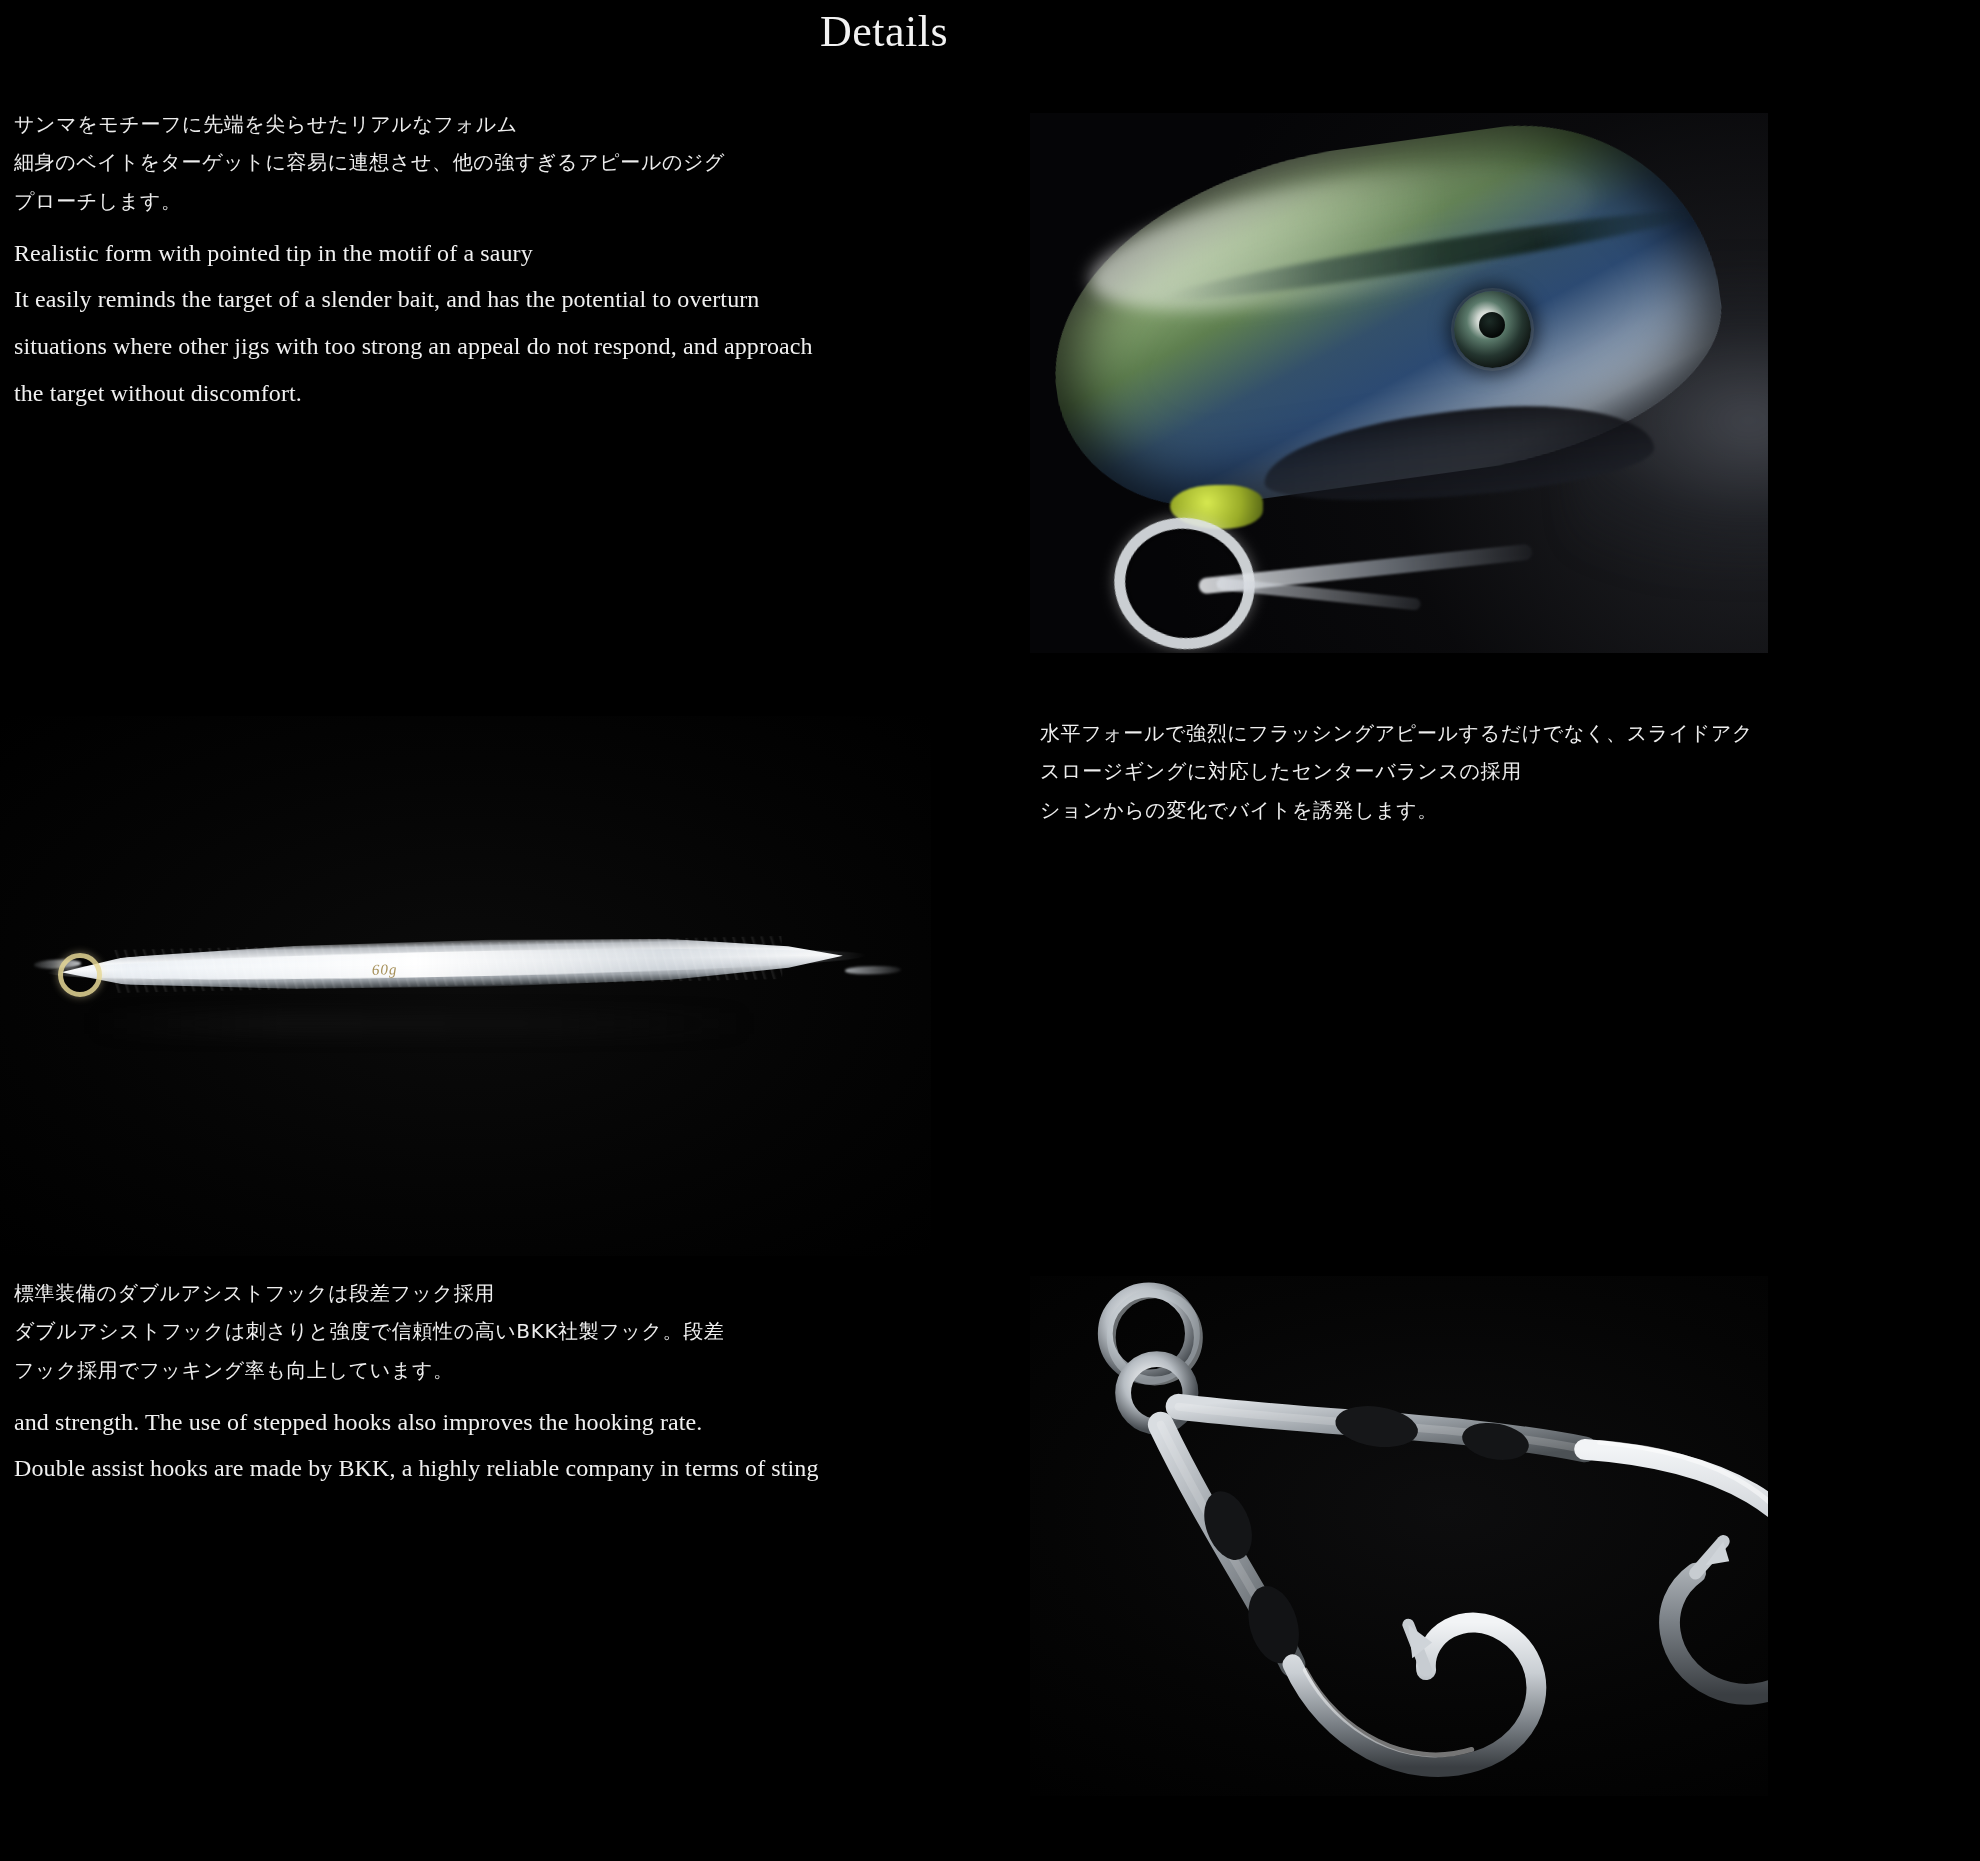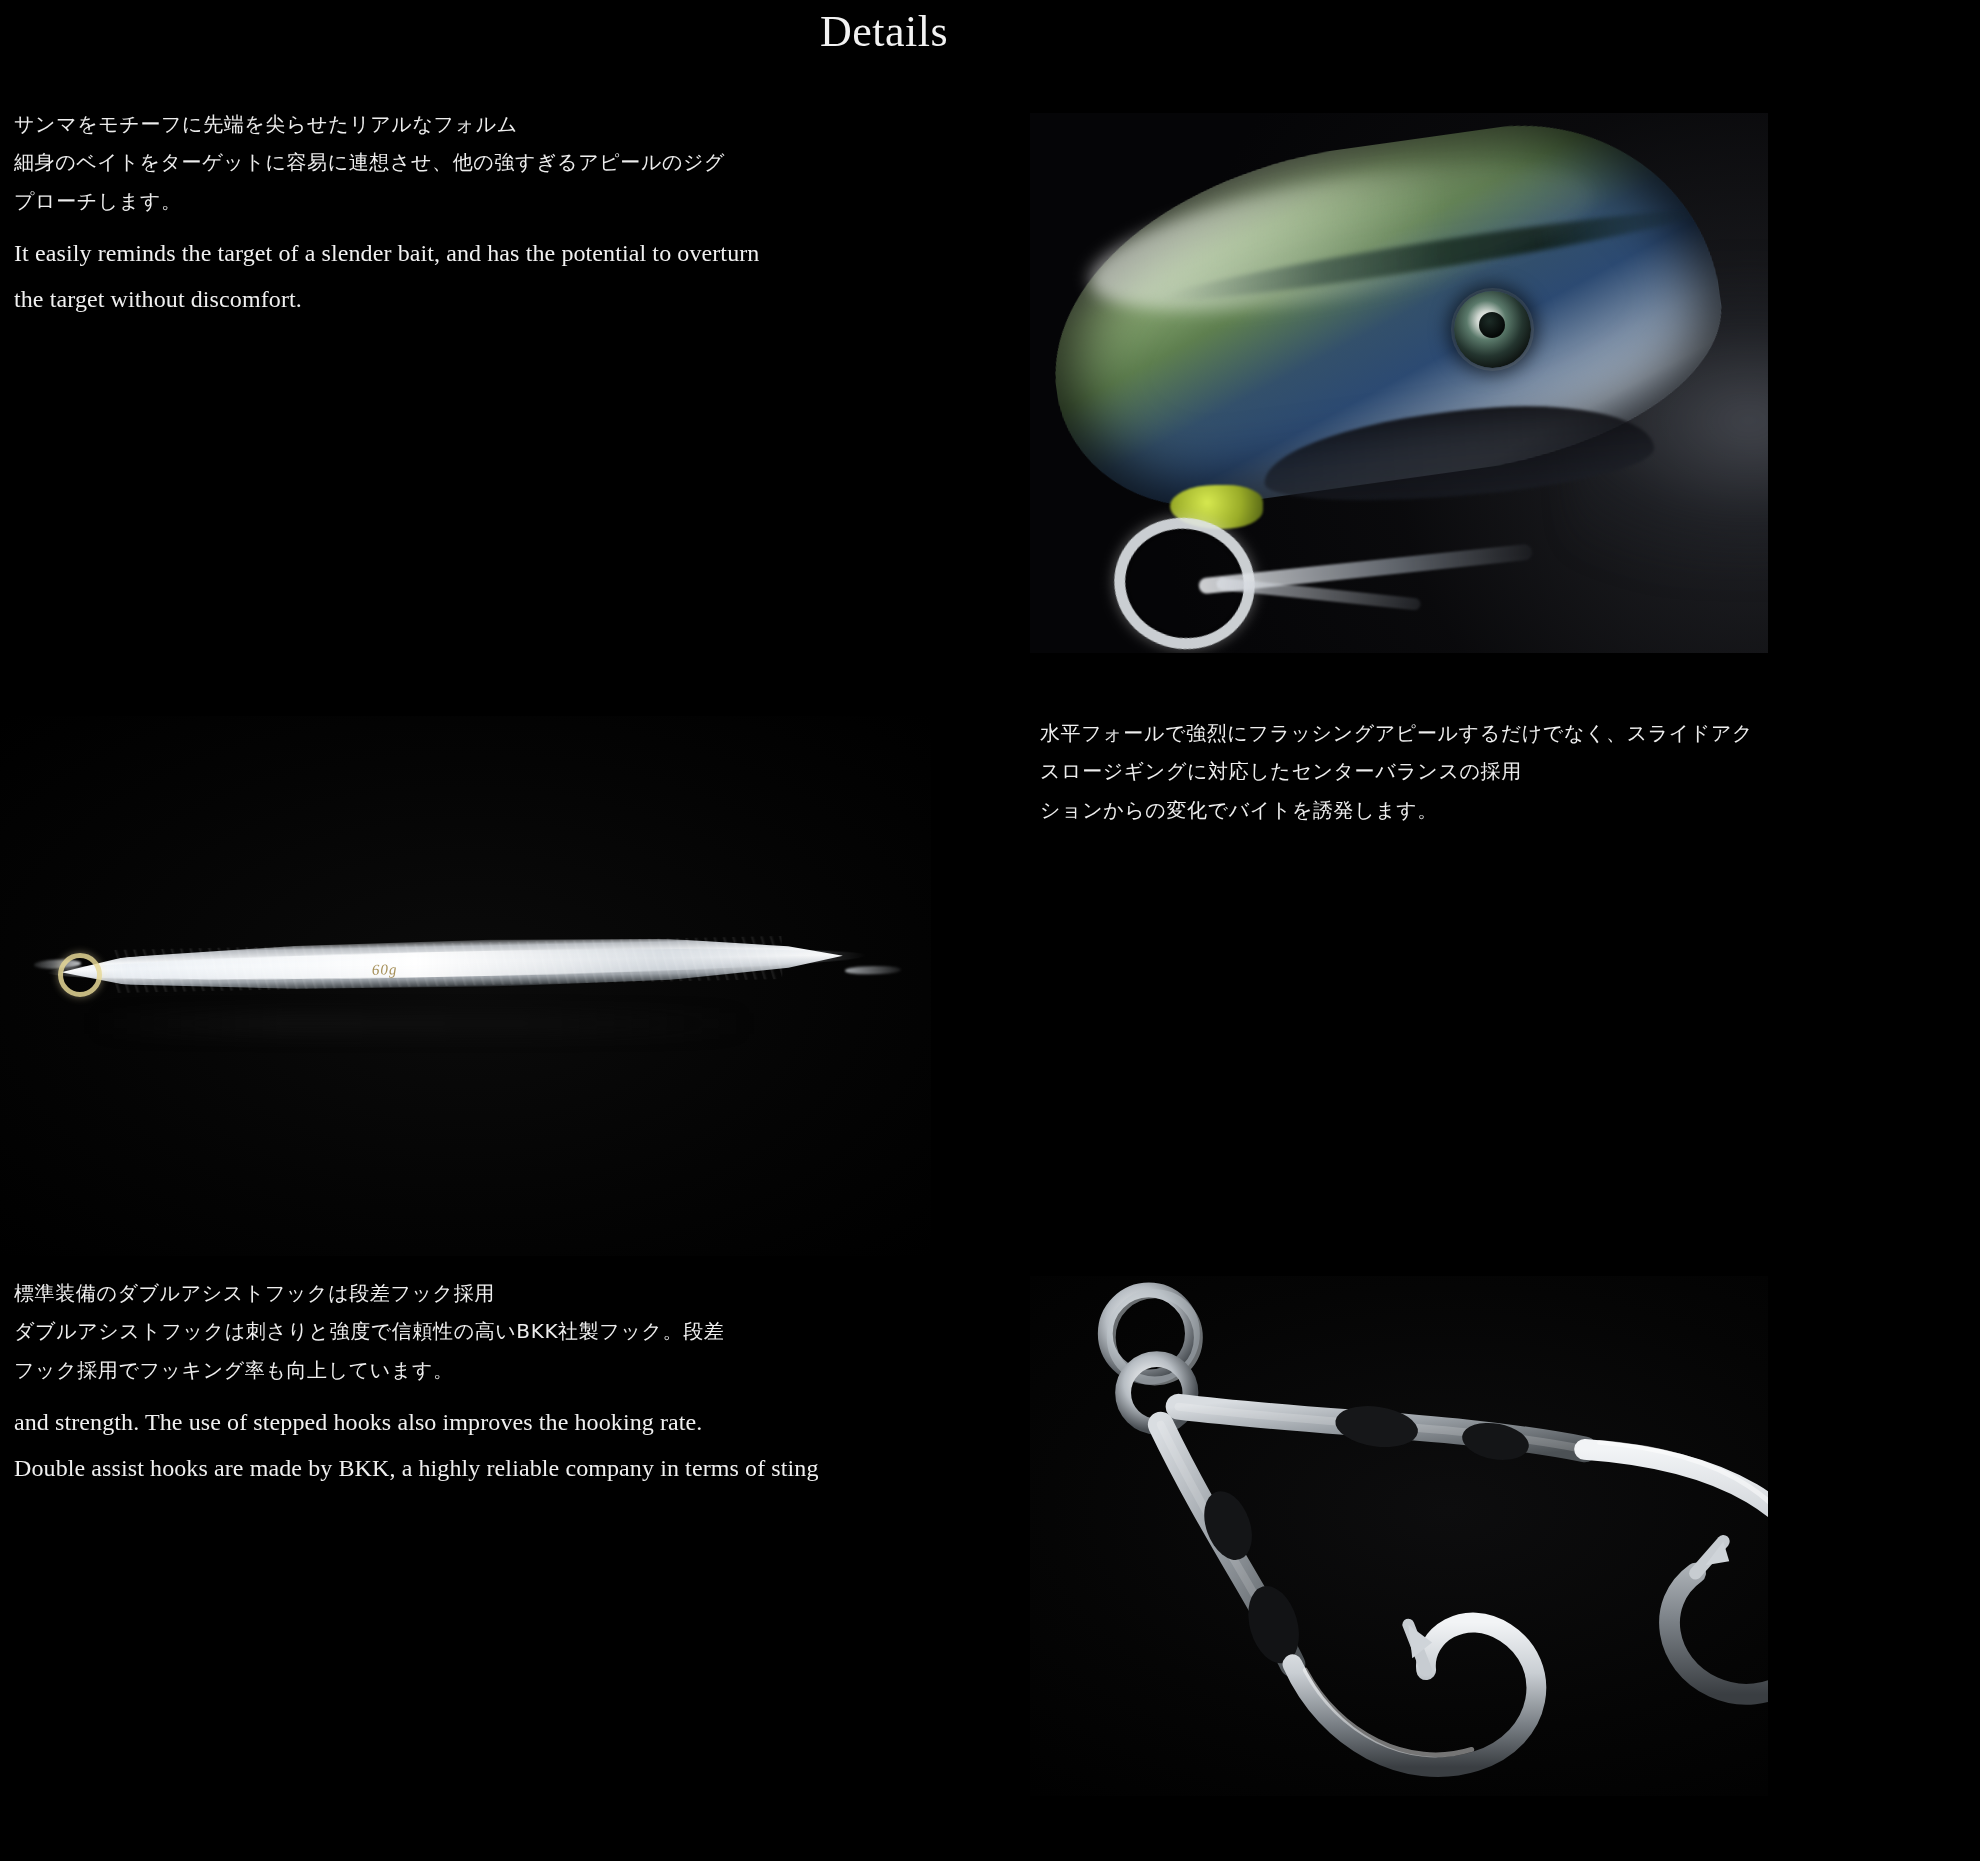--- a/index.html
+++ b/index.html
@@ -299,21 +299,23 @@
 
   <div class="grid">
 
     <div class="cell text row-1">
       <div class="block-jp">
         <p>サンマをモチーフに先端を尖らせたリアルなフォルム</p>
         <p>細身のベイトをターゲットに容易に連想させ、他の強すぎるアピールのジグ</p>
         <p>プローチします。</p>
       </div>
       <div class="block-en">
+        <p>Realistic form with pointed tip in the motif of a saury</p>
         <p>It easily reminds the target of a slender bait, and has the potential to overturn</p>
+        <p>situations where other jigs with too strong an appeal do not respond, and approach</p>
         <p>the target without discomfort.</p>
       </div>
     </div>
 
     <div class="cell row-1">
       <div class="photo photo-1">
         <div class="p1-bg"></div>
         <div class="p1-blur-right"></div>
         <div class="p1-body"></div>
         <div class="p1-darkline"></div>

